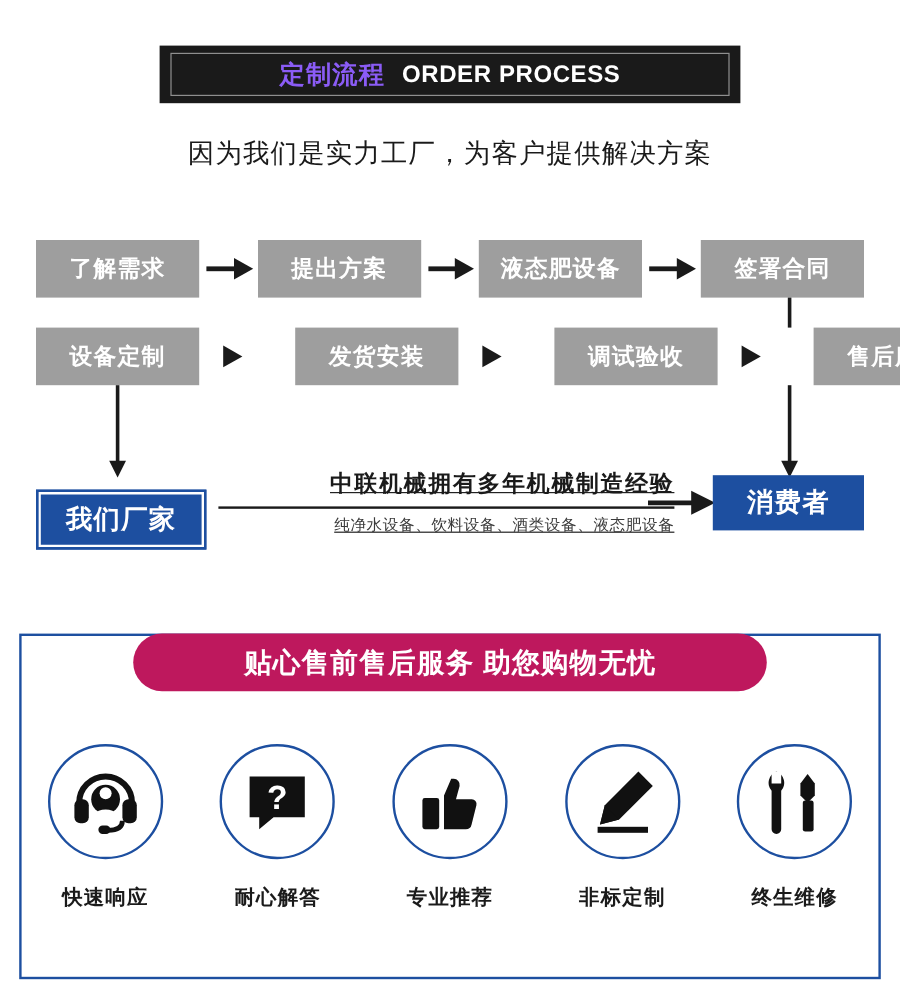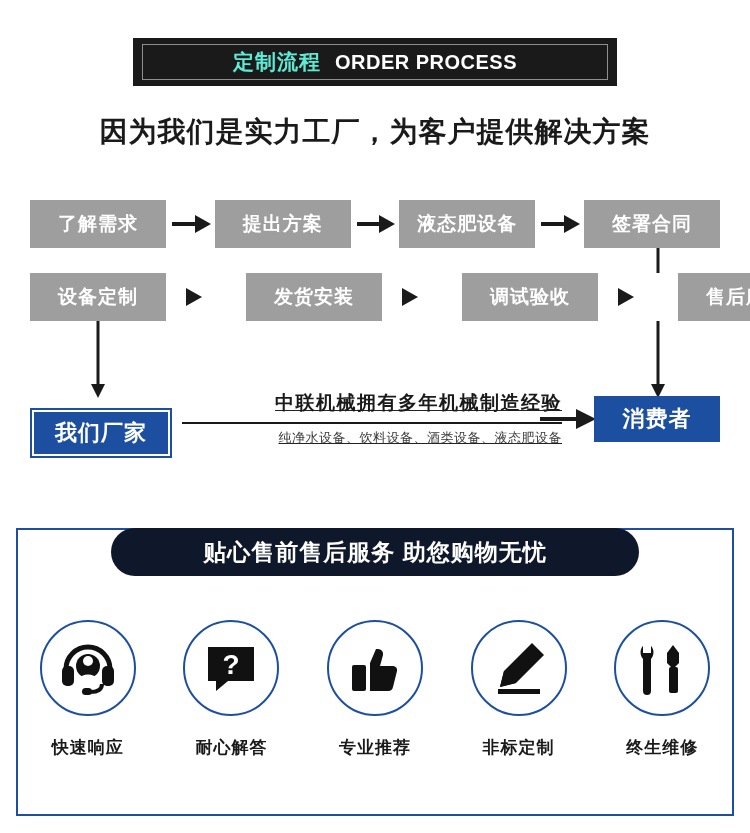--- a/index.html
+++ b/index.html
@@ -31,40 +31,40 @@
   .order-banner-inner {
     border: 1px solid #8f8f8f;
     width: 464px;
     height: 34px;
     display: flex;
     align-items: center;
     justify-content: center;
     gap: 14px;
   }
   .order-banner-cn {
-    color: #5eead4;
+    color: #8b5cf6;
     font-size: 21px;
     font-weight: bold;
     letter-spacing: 1px;
   }
   .order-banner-en {
     color: #ffffff;
     font-size: 20px;
     font-weight: bold;
     letter-spacing: 0.5px;
   }
 
   .subtitle {
     position: absolute;
     left: 0;
     top: 113px;
     width: 750px;
     text-align: center;
-    font-size: 28px;
-    font-weight: bold;
+    font-size: 22px;
+    font-weight: normal;
     color: #1a1a1a;
     letter-spacing: 1px;
   }
 
   
   .flow-row {
     position: absolute;
     left: 30px;
     width: 690px;
     height: 48px;
@@ -191,21 +191,21 @@
     height: 288px;
     border: 2px solid #1d4fa0;
     box-sizing: border-box;
   }
   .service-title {
     position: absolute;
     left: 111px;
     top: 528px;
     width: 528px;
     height: 48px;
-    background: #0f172a;
+    background: #be185d;
     border-radius: 24px;
     display: flex;
     align-items: center;
     justify-content: center;
     color: #ffffff;
     font-size: 23px;
     font-weight: bold;
     letter-spacing: 1px;
   }
   .service-items {

